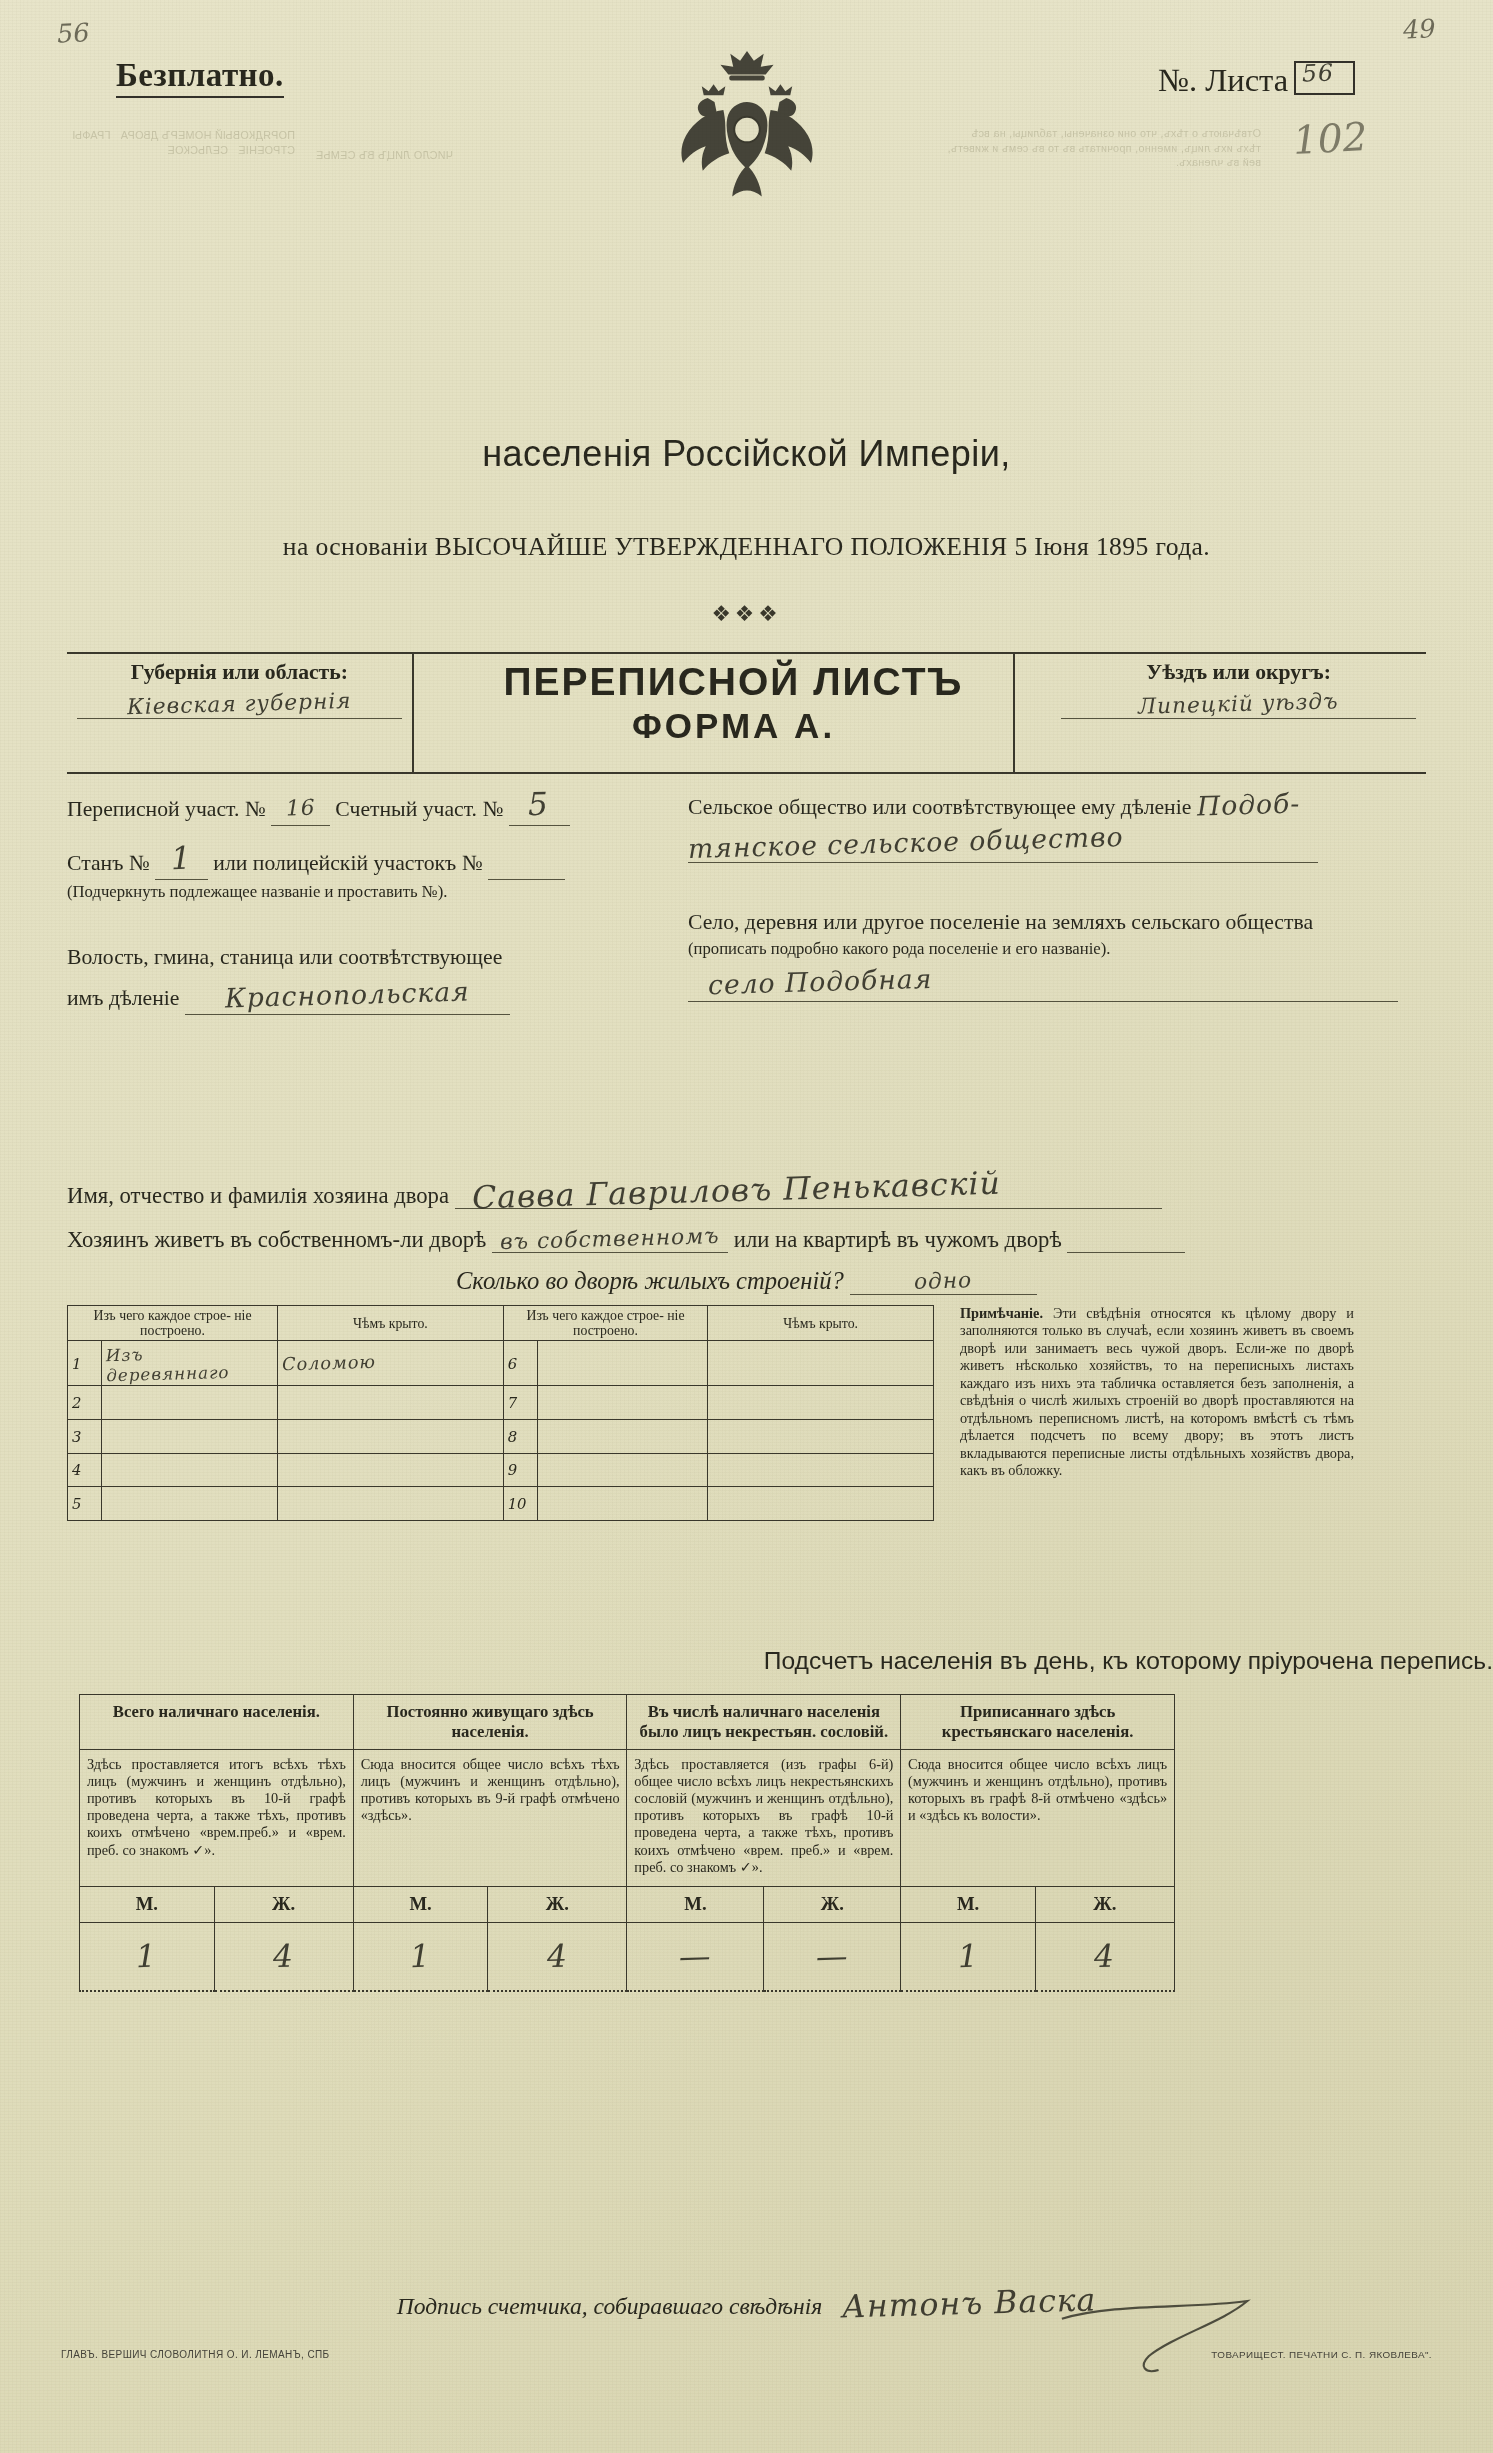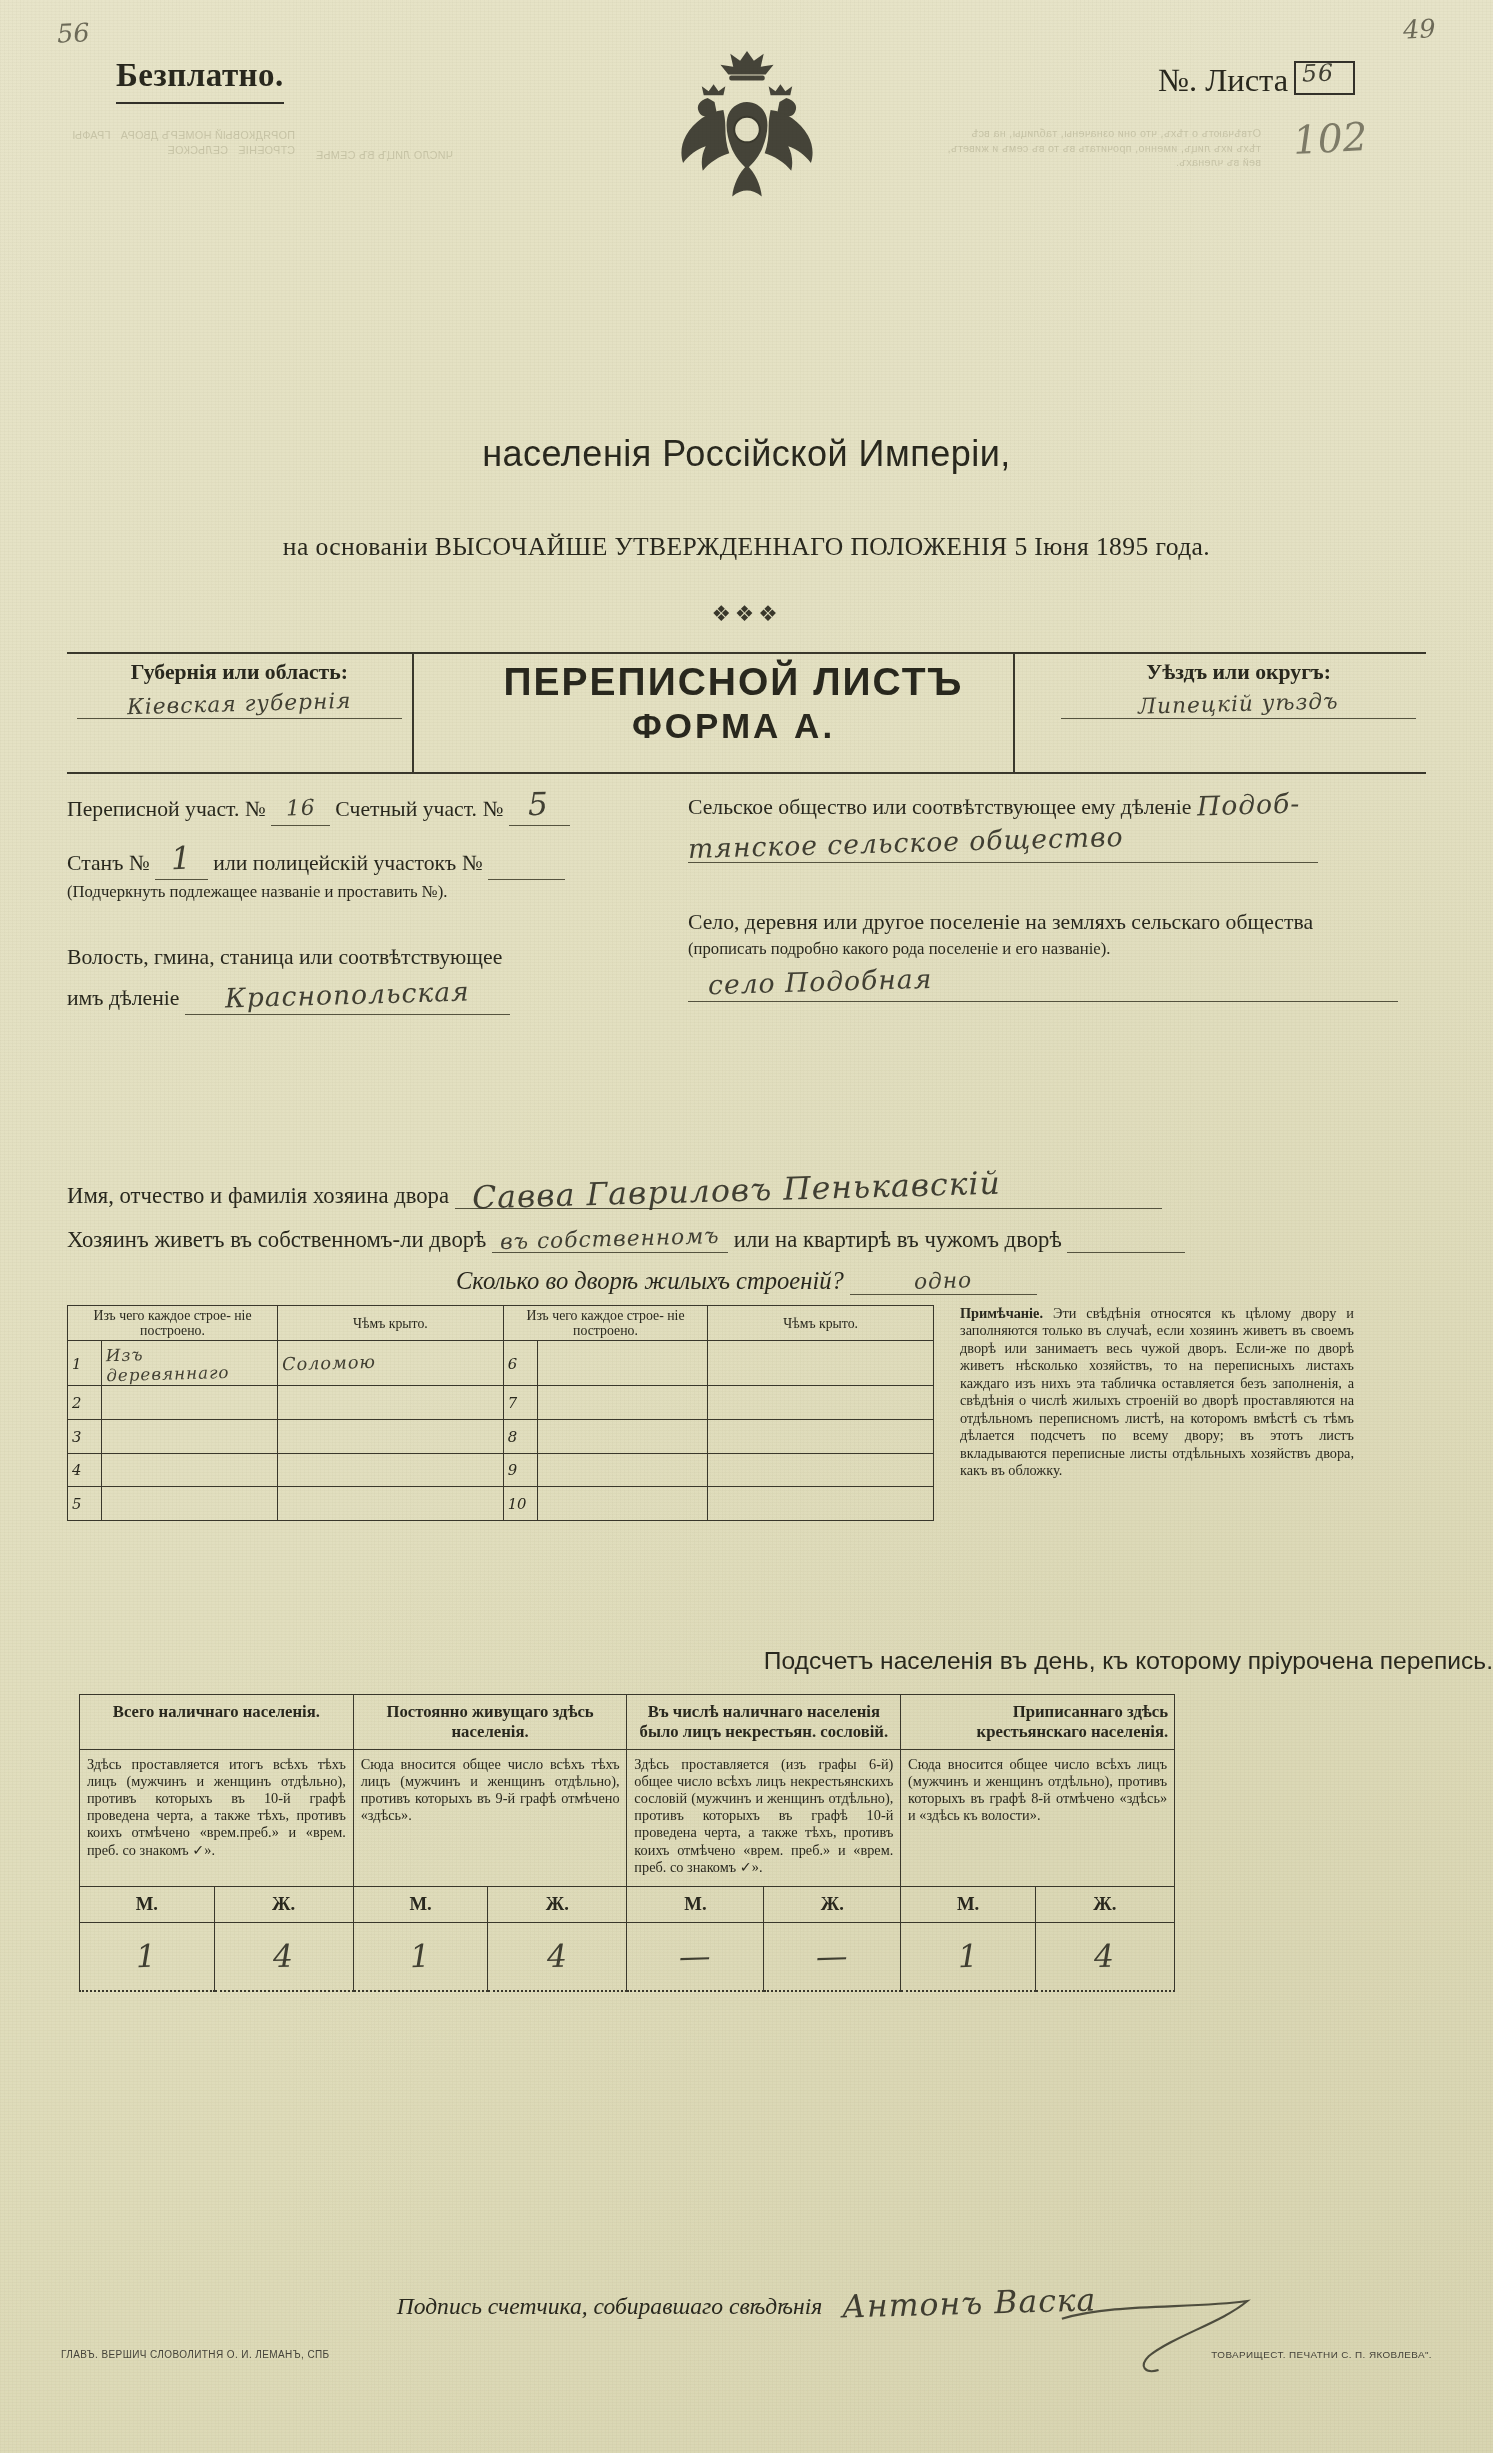--- a/index.html
+++ b/index.html
@@ -68,21 +68,21 @@
   }
   .free {
     position: absolute;
     left: 116px;
     top: 57px;
     font-family: "Liberation Serif", serif;
     font-weight: bold;
     font-size: 33px;
     letter-spacing: 0.5px;
     border-bottom: 2px solid #33312a;
-    padding-bottom: 8px;
+    padding-bottom: 2px;
   }
   .sheetno {
     position: absolute;
     right: 138px;
     top: 61px;
     font-size: 32.5px;
     font-family: "Liberation Serif", serif;
     white-space: nowrap;
   }
   .sheetno .box {
@@ -505,21 +505,21 @@
   </div>
 
   <div class="podschet">Подсчетъ населенія въ день, къ которому пріурочена перепись.</div>
 
   <table class="popcount">
     <tbody>
         <tr>
       <td class="hdr" colspan="2" style="width:25%;">Всего наличнаго населенія.</td>
       <td class="hdr" colspan="2" style="width:25%;">Постоянно живущаго здѣсь населенія.</td>
       <td class="hdr" colspan="2" style="width:25%;">Въ числѣ наличнаго населенія было лицъ некрестьян. сословій.</td>
-      <td class="hdr" colspan="2" style="width:25%;text-align:right;">Приписаннаго здѣсь крестьянскаго населенія.</td>
+      <td class="hdr" colspan="2" style="width:25%;">Приписаннаго здѣсь крестьянскаго населенія.</td>
     </tr>
     <tr>
       <td class="desc" colspan="2">Здѣсь проставляется итогъ всѣхъ тѣхъ лицъ (мужчинъ и женщинъ отдѣльно), противъ которыхъ въ 10-й графѣ проведена черта, а также тѣхъ, противъ коихъ отмѣчено «врем.преб.» и «врем. преб. со знакомъ ✓».</td>
       <td class="desc" colspan="2">Сюда вносится общее число всѣхъ тѣхъ лицъ (мужчинъ и женщинъ отдѣльно), противъ которыхъ въ 9-й графѣ отмѣчено «здѣсь».</td>
       <td class="desc" colspan="2">Здѣсь проставляется (изъ графы 6-й) общее число всѣхъ лицъ некрестьянскихъ сословій (мужчинъ и женщинъ отдѣльно), противъ которыхъ въ графѣ 10-й проведена черта, а также тѣхъ, противъ коихъ отмѣчено «врем. преб.» и «врем. преб. со знакомъ ✓».</td>
       <td class="desc" colspan="2">Сюда вносится общее число всѣхъ лицъ (мужчинъ и женщинъ отдѣльно), противъ которыхъ въ графѣ 8-й отмѣчено «здѣсь» и «здѣсь къ волости».</td>
     </tr>
     <tr>
       <td class="mz">М.</td>
       <td class="mz">Ж.</td>

